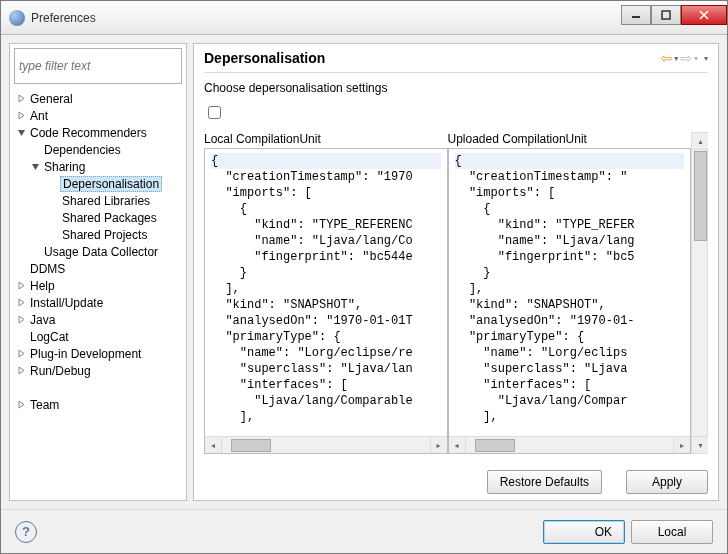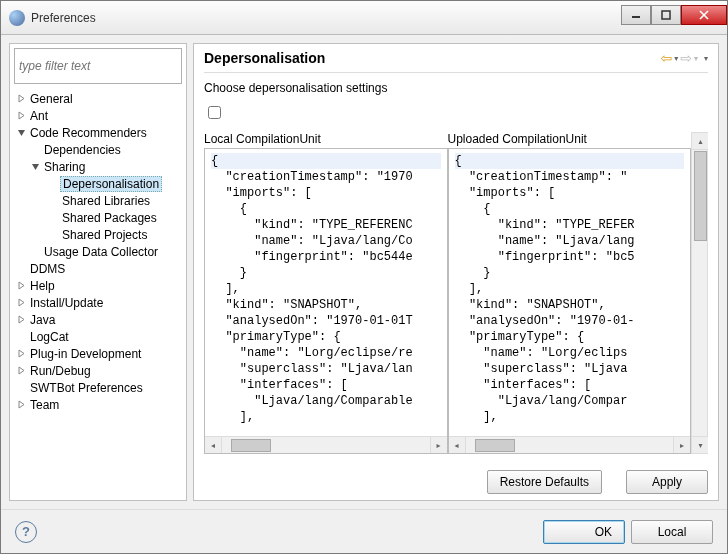--- a/index.html
+++ b/index.html
@@ -190,21 +190,20 @@
           <div class="tree-item indent0">
             <span class="arrow">
               <svg width="9" height="9">
                 <path d="M2 1 L7 4.5 L2 8 Z" fill="none" stroke="#888" stroke-width="1"></path>
               </svg>
             </span>
             <span class="label">Run/Debug</span>
           </div>
           <div class="tree-item indent0">
             <span class="arrow"></span>
-            <span class="label">SWTBot Preferences</span>
           </div>
           <div class="tree-item indent0">
             <span class="arrow">
               <svg width="9" height="9">
                 <path d="M2 1 L7 4.5 L2 8 Z" fill="none" stroke="#888" stroke-width="1"></path>
               </svg>
             </span>
             <span class="label">Team</span>
           </div>
         </div>

